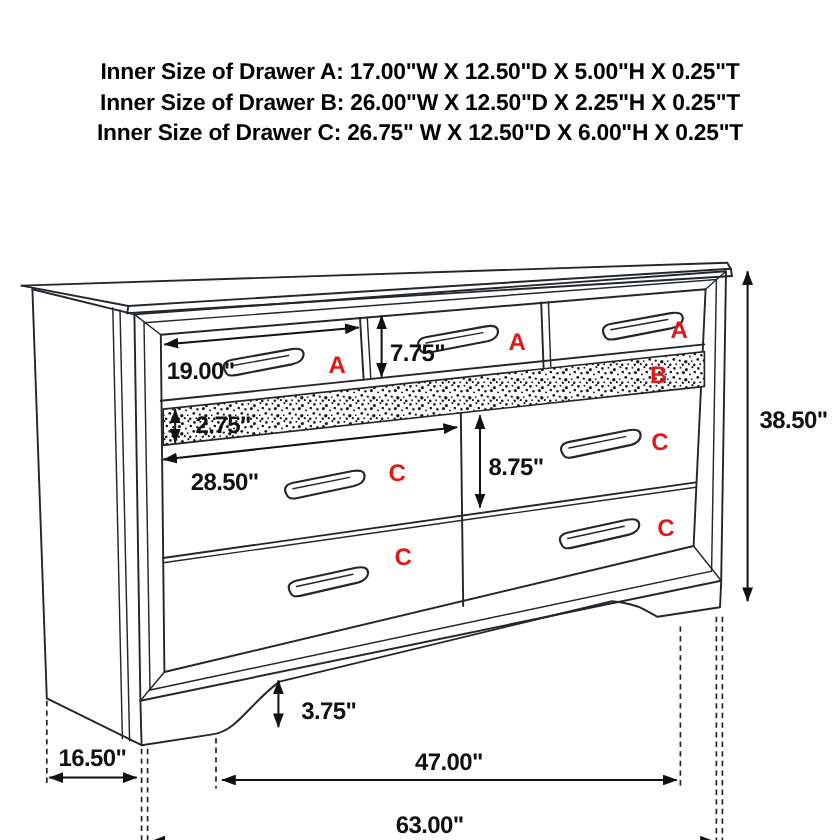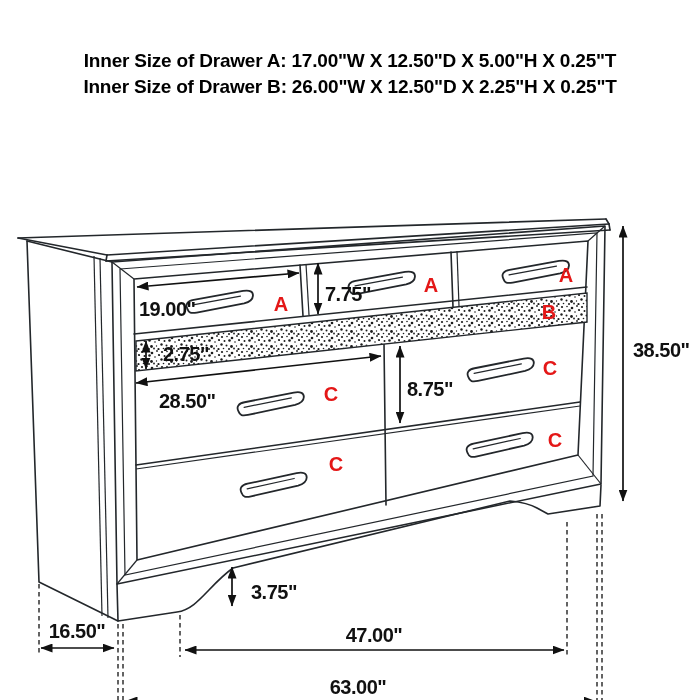--- a/index.html
+++ b/index.html
@@ -18,20 +18,21 @@
   .handle-inner{fill:none;stroke:#23272b;stroke-width:1.2;stroke-linecap:round;}
 </style>
 </head>
 <body>
 
 <div class="stage">
 
   <div class="spec-header">
     <div>Inner Size of Drawer A: 17.00"W X 12.50"D X 5.00"H X 0.25"T</div>
     <div>Inner Size of Drawer B: 26.00"W X 12.50"D X 2.25"H X 0.25"T</div>
+    <div>Inner Size of Drawer C: 26.75" W X 12.50"D X 6.00"H X 0.25"T</div>
   </div>
 
   <svg width="700" height="700" viewBox="0 0 700 700">
     <defs>
       <marker id="ah" viewBox="0 0 12 9" refX="11.5" refY="4.5" markerWidth="12" markerHeight="9" orient="auto-start-reverse" markerUnits="userSpaceOnUse">
         <path d="M0,0 L12,4.5 L0,9 Z" fill="#111"></path>
       </marker>
       <pattern id="stipple" width="20" height="15" patternUnits="userSpaceOnUse">
         <rect width="20" height="15" fill="#fff"></rect>
         <circle cx="2" cy="2" r="1.1" fill="#1c1c1c"></circle>

